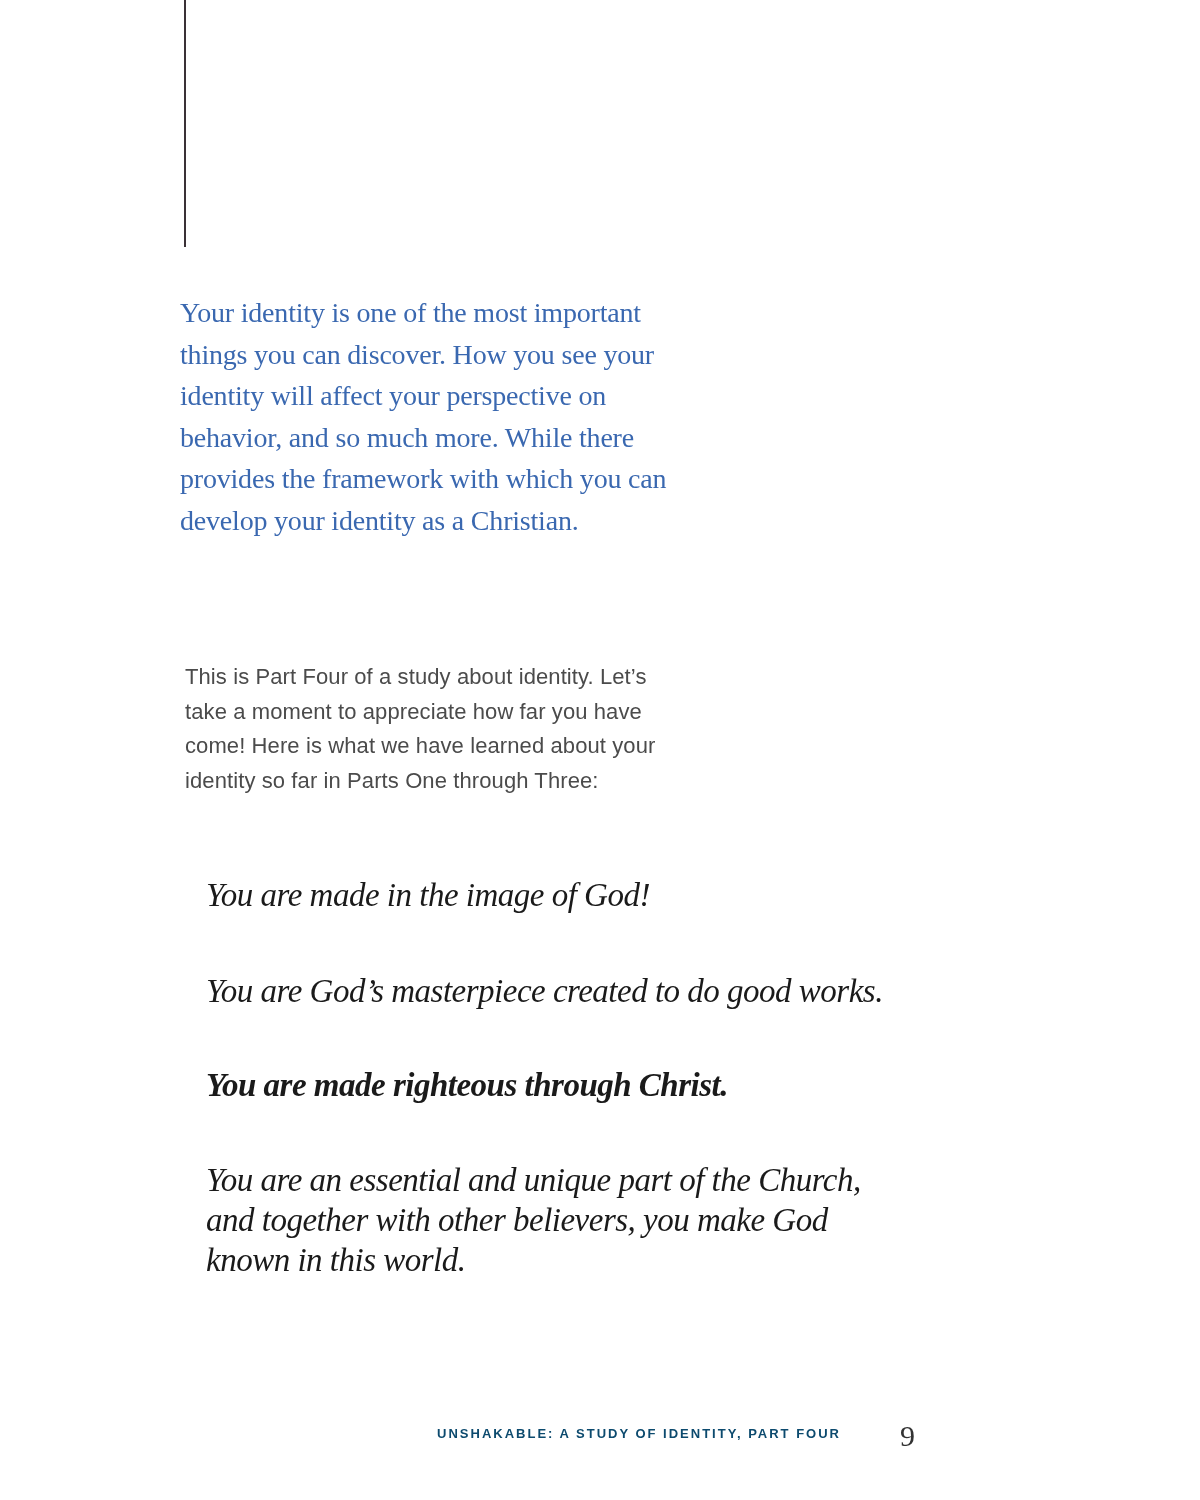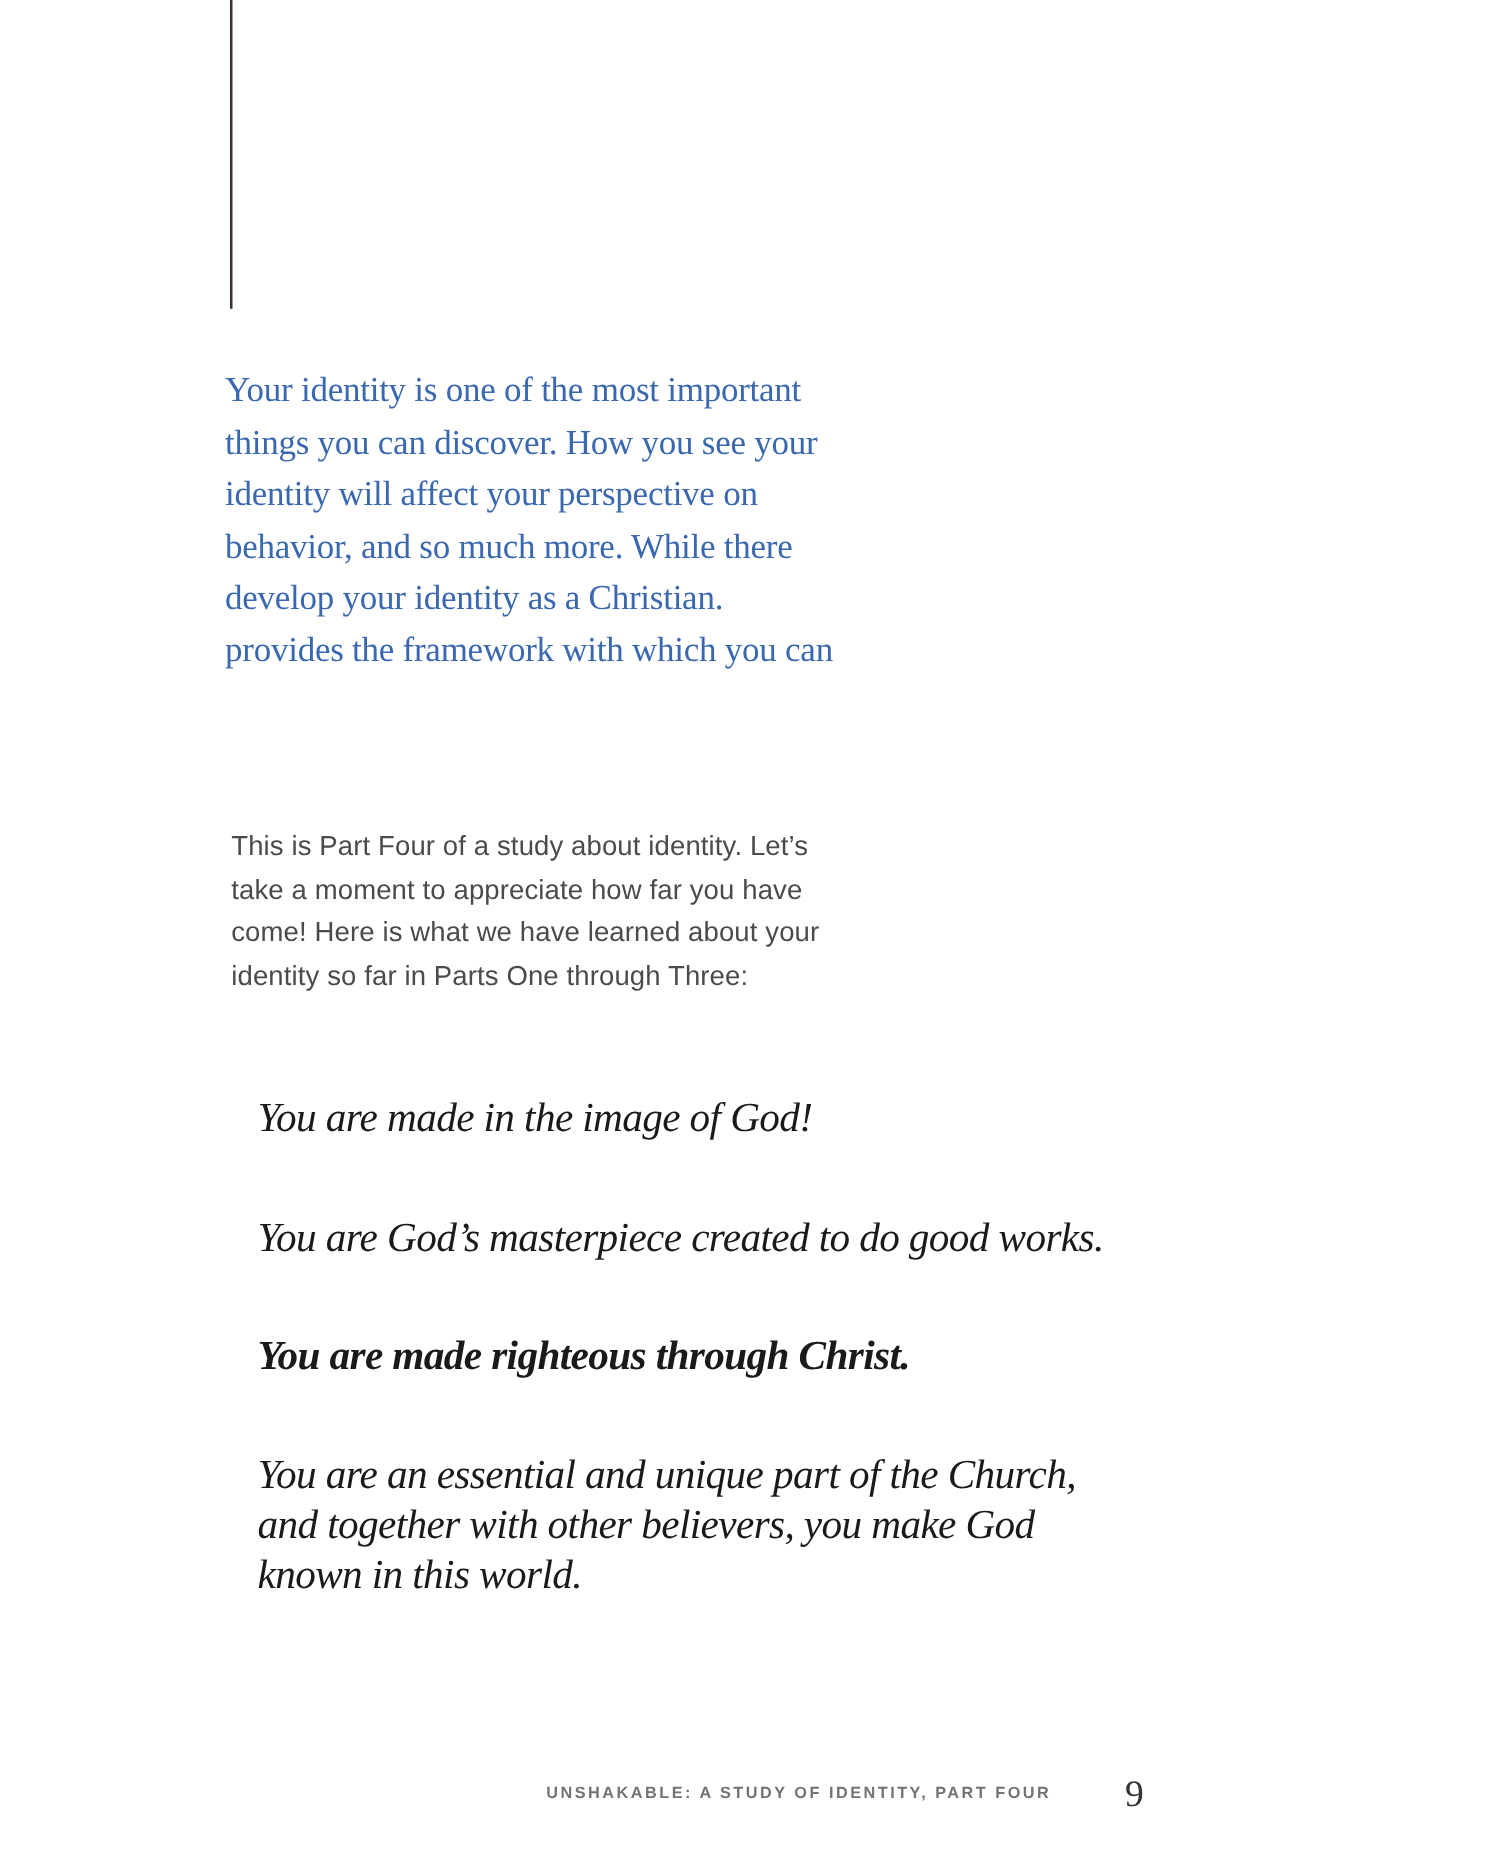--- a/index.html
+++ b/index.html
@@ -62,21 +62,21 @@
   .statement-3 { top: 1065px; font-weight: bold; }
   .statement-4 { top: 1160px; }
   .footer-label {
     position: absolute;
     right: 122px;
     top: 1426px;
     font-family: "Liberation Sans", sans-serif;
     font-size: 13px;
     font-weight: 700;
     letter-spacing: 2px;
-    color: #737373;
+    color: #0c4a6e;
     white-space: nowrap;
   }
   .page-number {
     position: absolute;
     right: 48px;
     top: 1419px;
     font-family: "Liberation Serif", serif;
     font-size: 30px;
     color: #333333;
   }
@@ -86,22 +86,22 @@
 
 <div class="page">
 
   <div class="vrule"></div>
 
   <div class="intro">
     <div>Your identity is one of the most important</div>
     <div>things you can discover. How you see your</div>
     <div>identity will affect your perspective on</div>
     <div>behavior, and so much more. While there</div>
+    <div>provides the framework with which you can</div>
     <div>develop your identity as a Christian.</div>
-    <div>provides the framework with which you can</div>
   </div>
 
   <div class="desc">
     <div>This is Part Four of a study about identity. Let’s</div>
     <div>take a moment to appreciate how far you have</div>
     <div>come! Here is what we have learned about your</div>
     <div>identity so far in Parts One through Three:</div>
   </div>
 
   <div class="statement statement-1">

